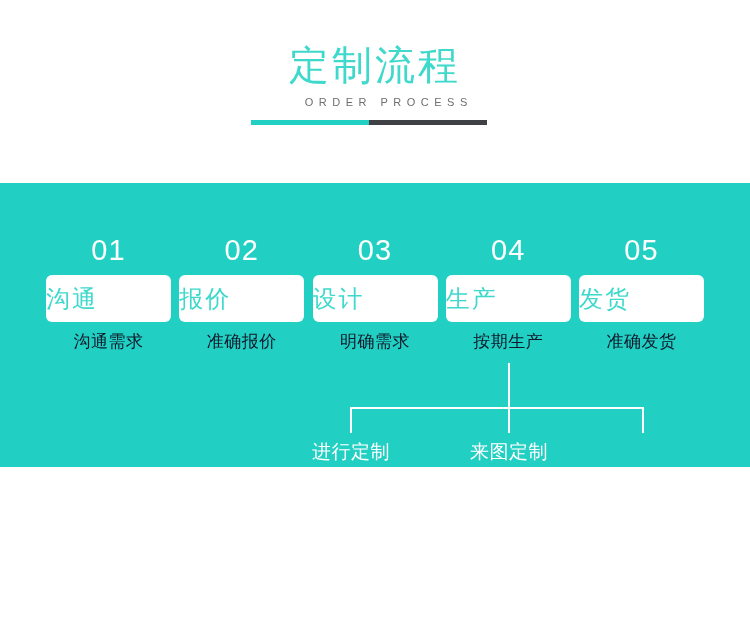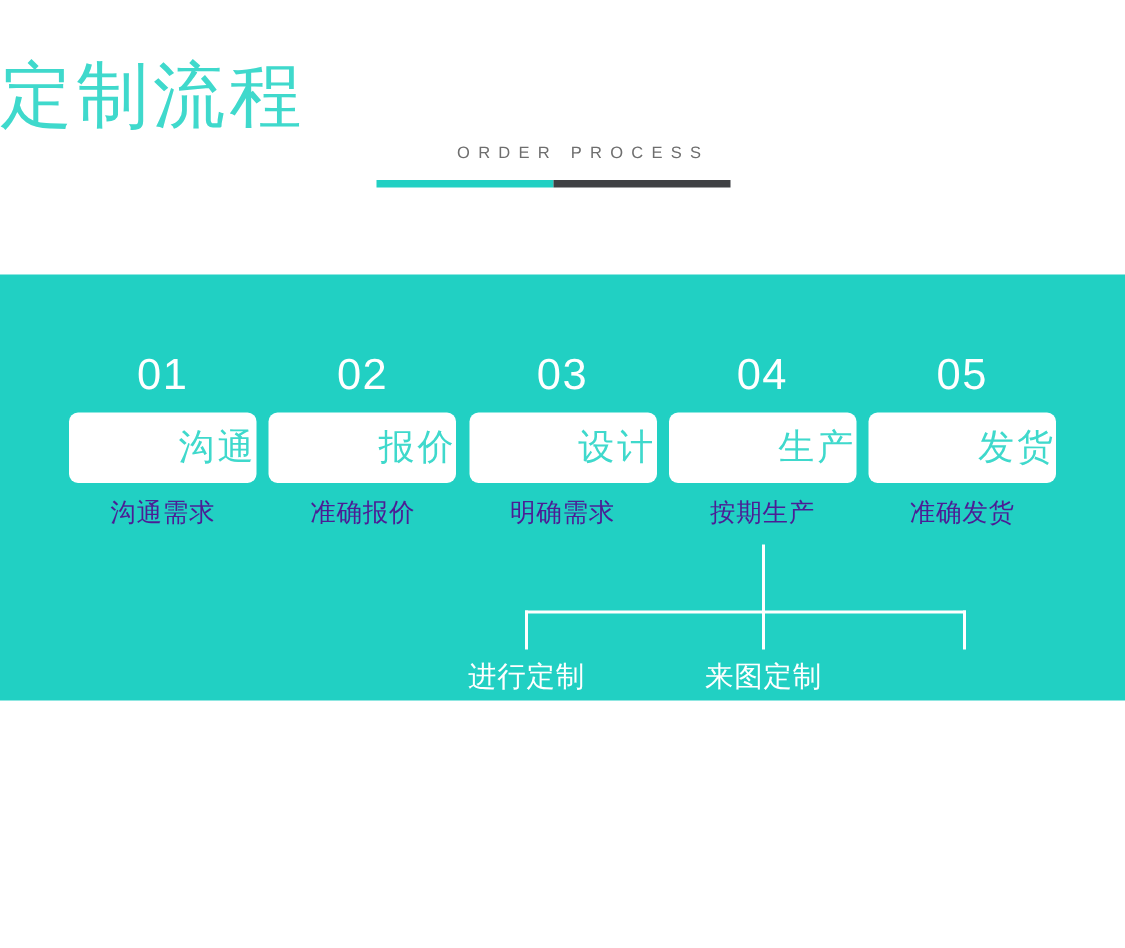--- a/index.html
+++ b/index.html
@@ -27,22 +27,22 @@
     width: 750px;
     height: 183px;
     background: #ffffff;
   }
 
   .header-title {
     position: absolute;
     top: 41px;
     left: 0;
     width: 750px;
-    text-align: left;
-    font-size: 48px;
+    text-align: center;
+    font-size: 40px;
     line-height: 48px;
     font-weight: 400;
     color: #3fd9cc;
     letter-spacing: 3px;
   }
 
   .header-subtitle {
     position: absolute;
     top: 95px;
     left: 0;
@@ -104,37 +104,37 @@
   }
 
   .step-box {
     margin-top: 7px;
     width: 125px;
     height: 47px;
     background: #ffffff;
     border-radius: 6px;
     display: flex;
     align-items: center;
-    justify-content: flex-end;
+    justify-content: flex-start;
   }
 
   .step-box-label {
     font-size: 24px;
     line-height: 28px;
     font-weight: 400;
     color: #3fd9cc;
     letter-spacing: 2px;
   }
 
   .step-caption {
     margin-top: 8px;
     font-size: 17px;
     line-height: 23px;
     font-weight: 400;
-    color: #4c1d95;
+    color: #0f172a;
     letter-spacing: 0.5px;
     white-space: nowrap;
   }
 
   
   .connector {
     position: absolute;
     top: 180px;  
     left: 0;
     width: 750px;

